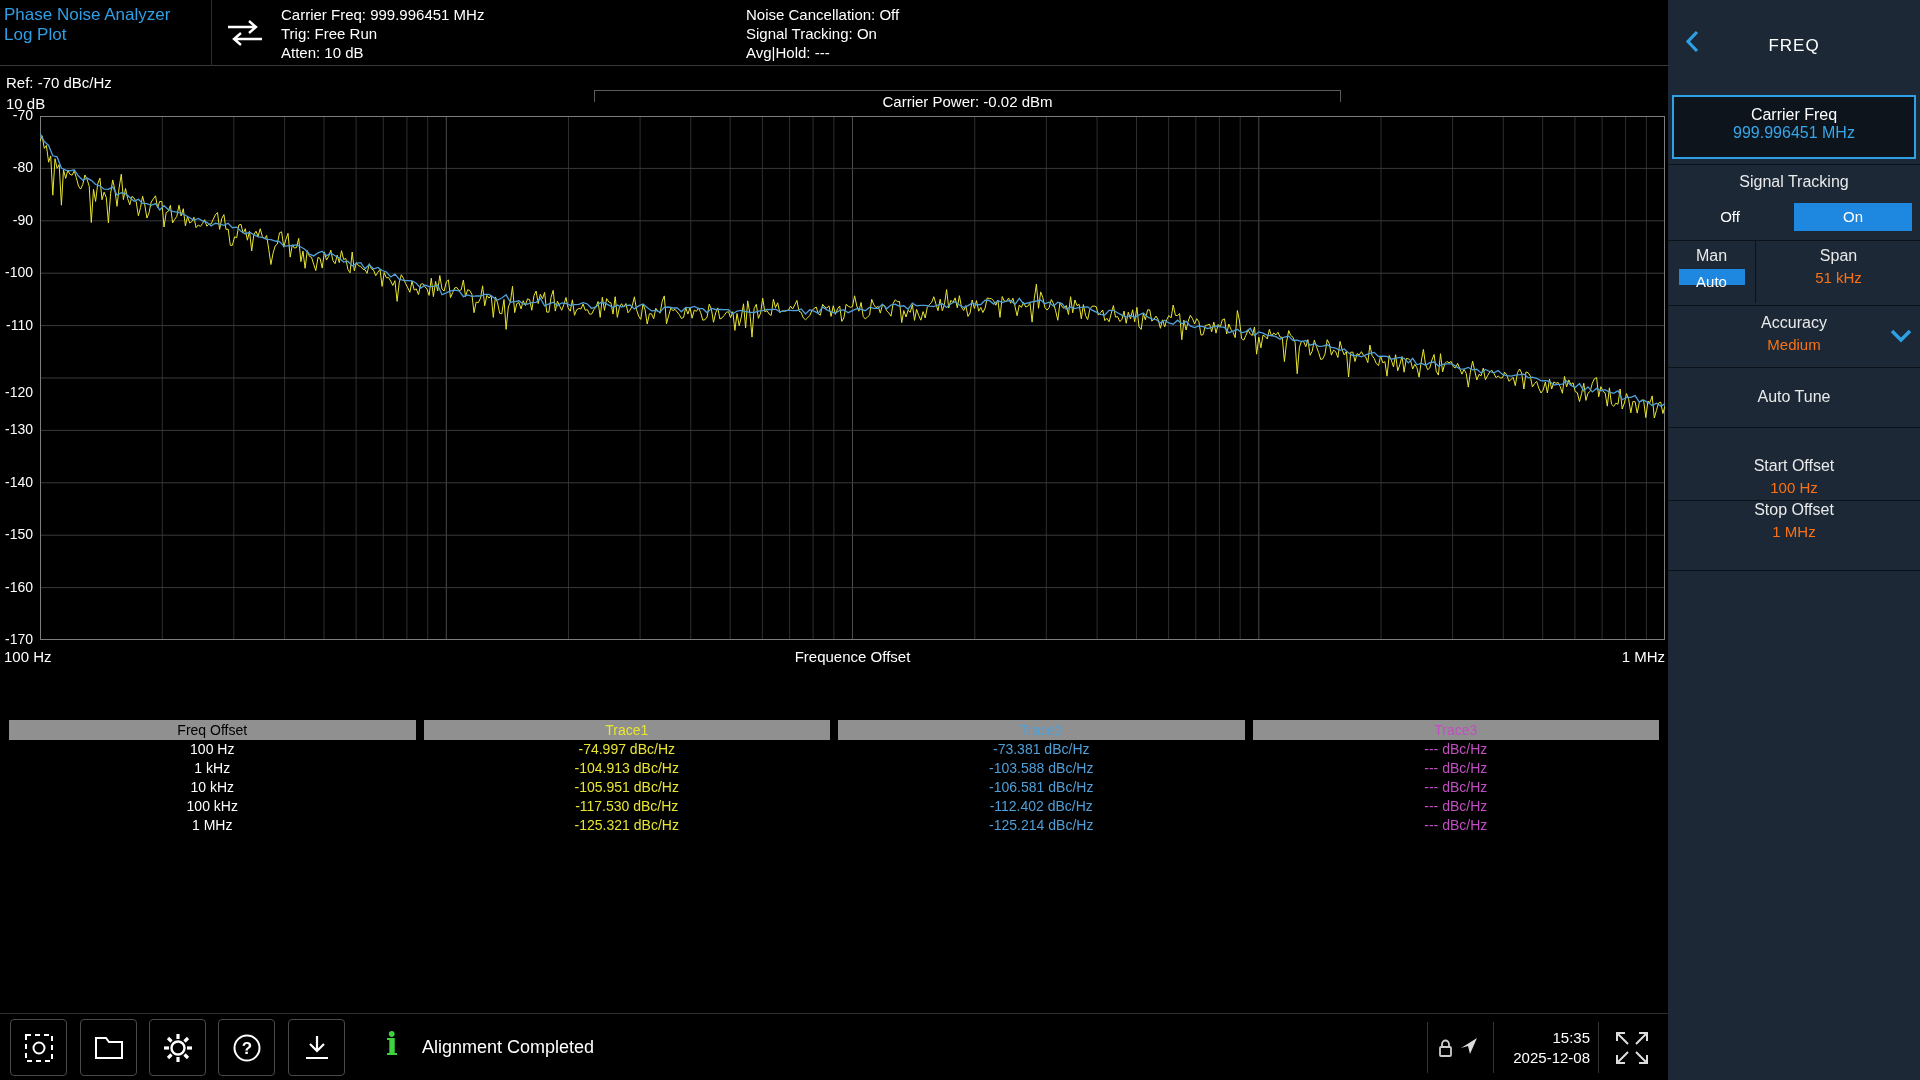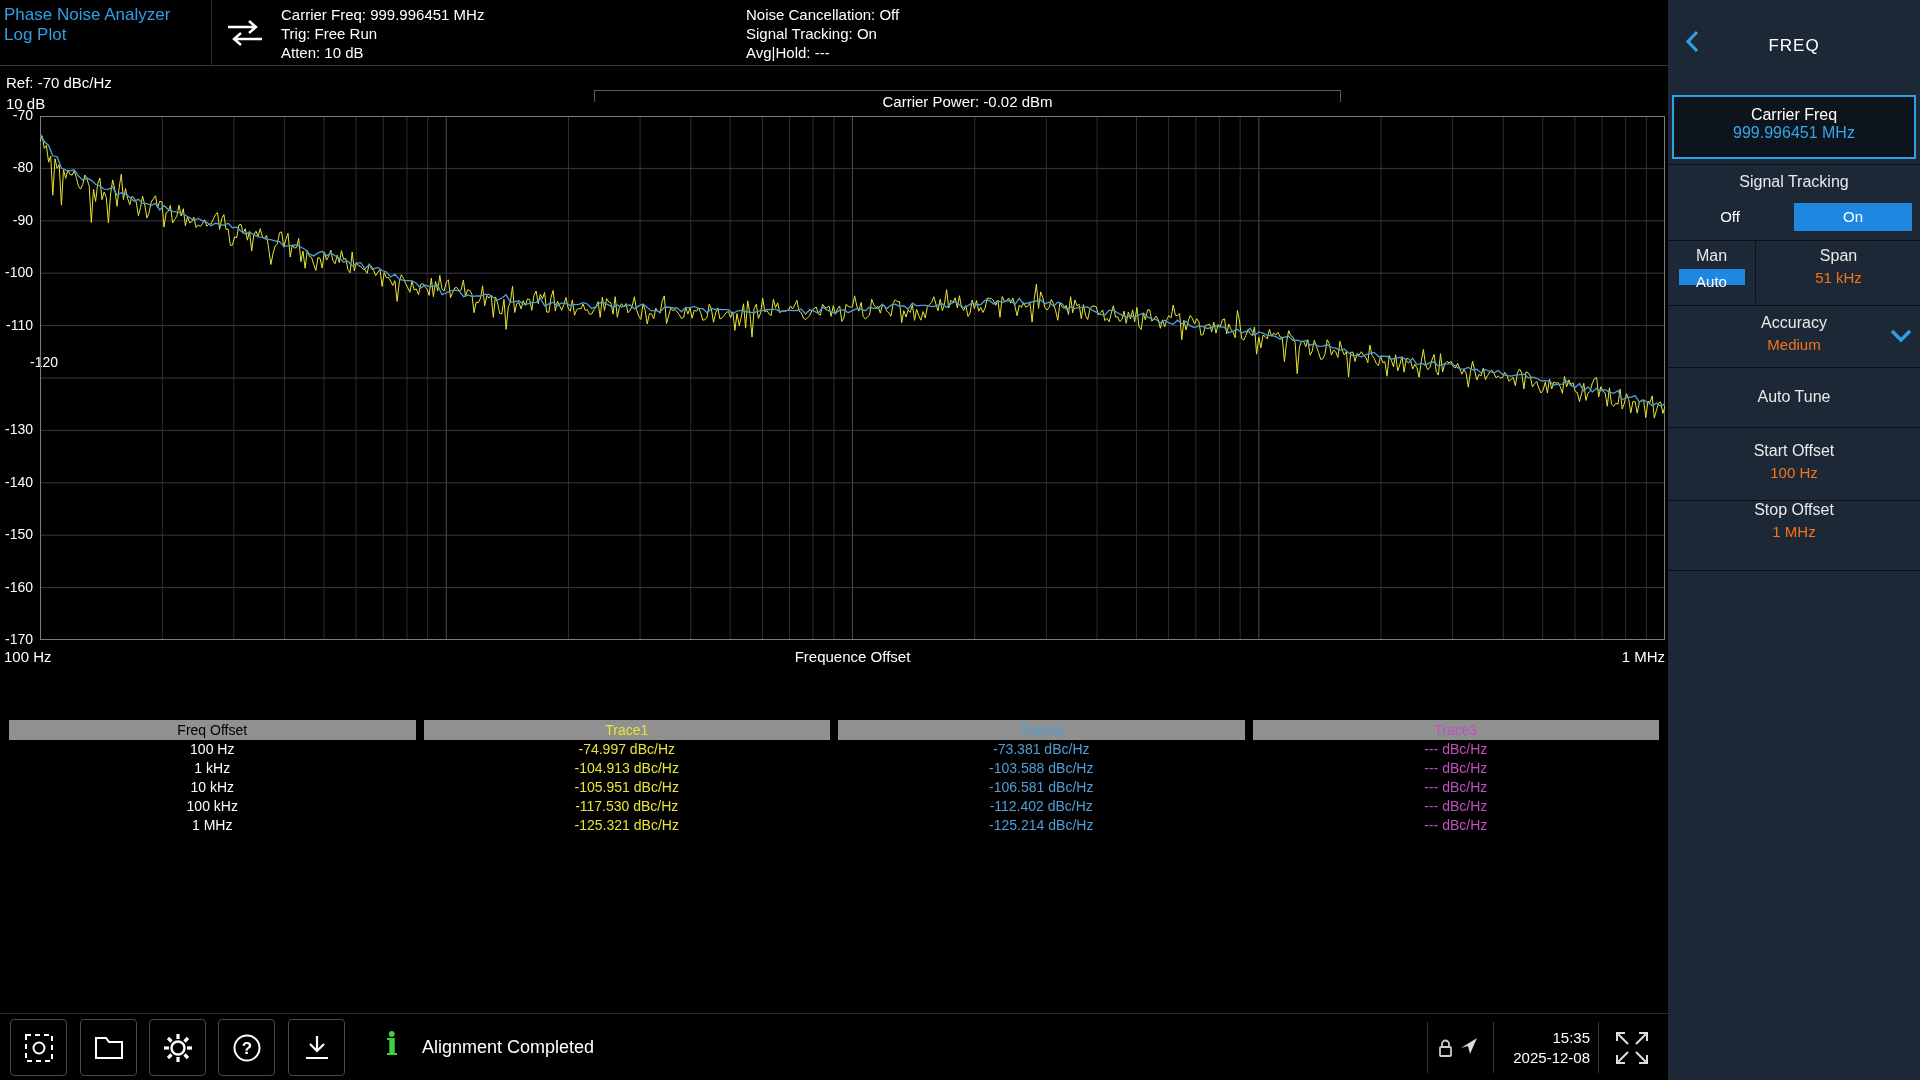--- a/index.html
+++ b/index.html
@@ -48,21 +48,21 @@
 .tg-off{position:absolute;left:0;width:124px;line-height:28px;font-size:15px}
 .tg-on{position:absolute;left:126px;right:8px;height:28px;line-height:28px;background:#1e87e0;font-size:15px;color:#fff}
 .k-ms{top:240px;height:63px}
 .ms-left{position:absolute;left:0;top:0;bottom:0;width:88px;border-right:1px solid #0b1119;padding-top:6px}
 .auto-pill{margin:4px auto 0;width:66px;height:16px;line-height:26px;background:#1e87e0;font-size:15px;color:#fff}
 .ms-right{position:absolute;left:89px;right:0;top:0;bottom:0;padding-top:6px}
 .k-acc{top:305px;height:60px;padding-top:8px}
 .acc-chevron{position:absolute;right:8px;top:23px}
 .k-tune{top:367px;height:58px}
 .k-tune .l1{line-height:58px}
-.k-start{top:427px;height:71px;padding-top:14px}
+.k-start{top:427px;height:71px;padding-top:29px}
 .k-stop{top:500px;height:71px;border-bottom:1px solid #0b1119}
 svg{display:block}
 </style>
 </head>
 <body>
 
 <div class="screen">
   <div class="main">
 
     <div class="topbar">
@@ -95,21 +95,21 @@
     </div>
     <div class="cp-bracket"></div>
     <div class="cp-text">Carrier Power: -0.02 dBm</div>
 
     <div id="y-axis-labels">
         <div class="ylab" style="top: 107px;">-70</div>
         <div class="ylab" style="top: 159.4px;">-80</div>
         <div class="ylab" style="top: 211.8px;">-90</div>
         <div class="ylab" style="top: 264.2px;">-100</div>
         <div class="ylab" style="top: 316.6px;">-110</div>
-        <div class="ylab" style="top: 354px; margin-left: 25px;">-120</div>
+        <div class="ylab" style="top: 384px;">-120</div>
         <div class="ylab" style="top: 421.4px;">-130</div>
         <div class="ylab" style="top: 473.8px;">-140</div>
         <div class="ylab" style="top: 526.2px;">-150</div>
         <div class="ylab" style="top: 578.6px;">-160</div>
         <div class="ylab" style="top: 631px;">-170</div>
       </div>
     <svg id="plot-svg" width="1625" height="524">
         <line x1="0.0" y1="0" x2="0.0" y2="524" stroke="#4b4b4b" stroke-width="1"></line>
         <line x1="122.3" y1="0" x2="122.3" y2="524" stroke="#2e2e2e" stroke-width="1"></line>
         <line x1="193.8" y1="0" x2="193.8" y2="524" stroke="#2e2e2e" stroke-width="1"></line>

